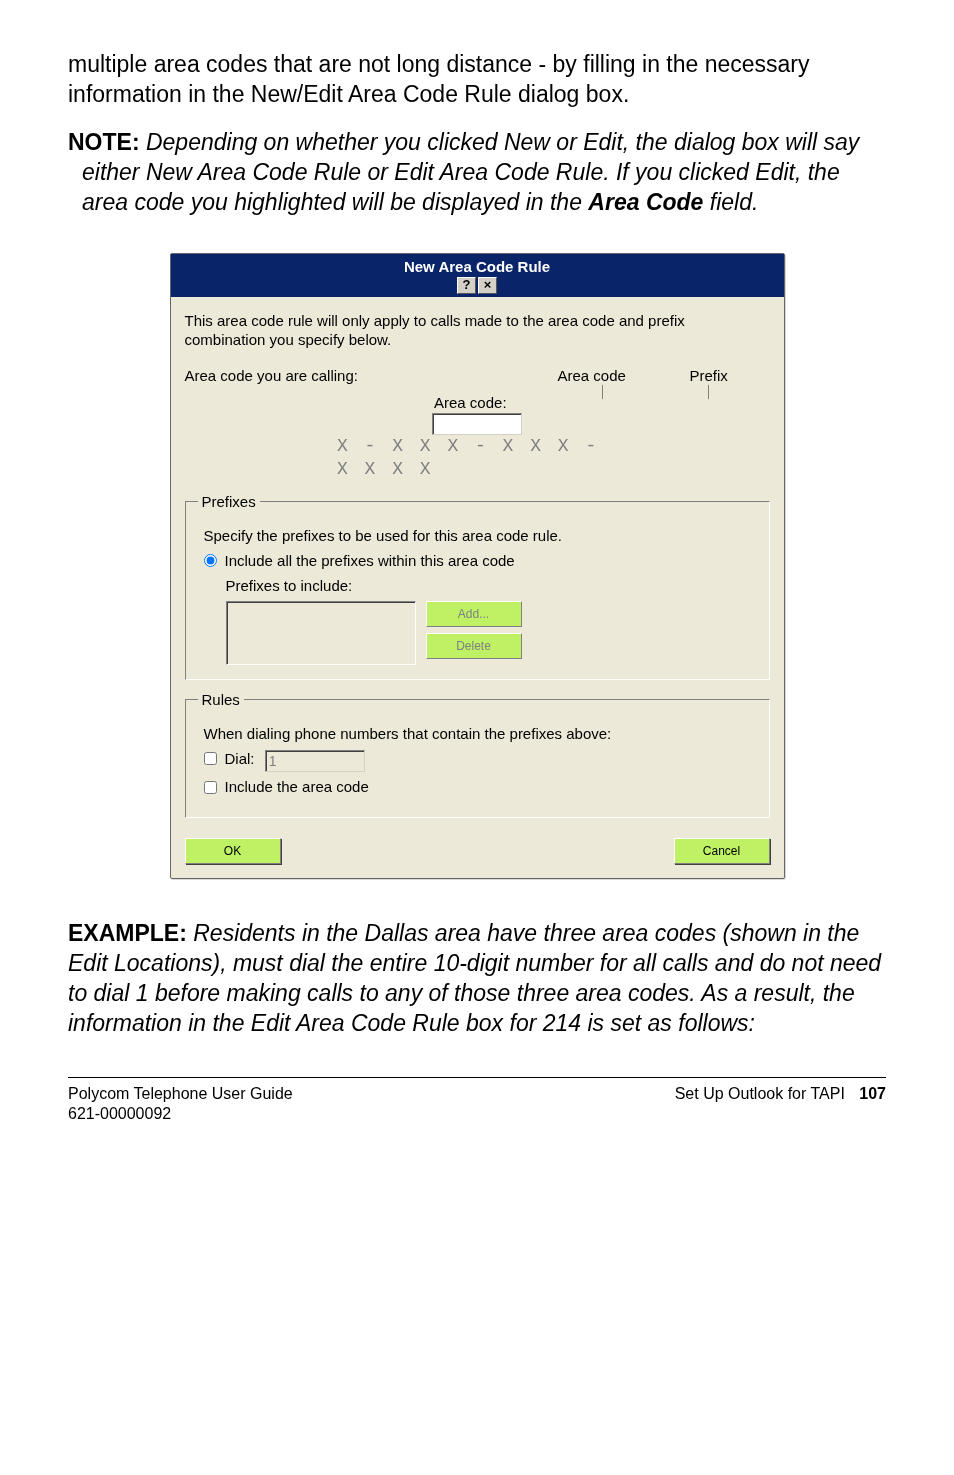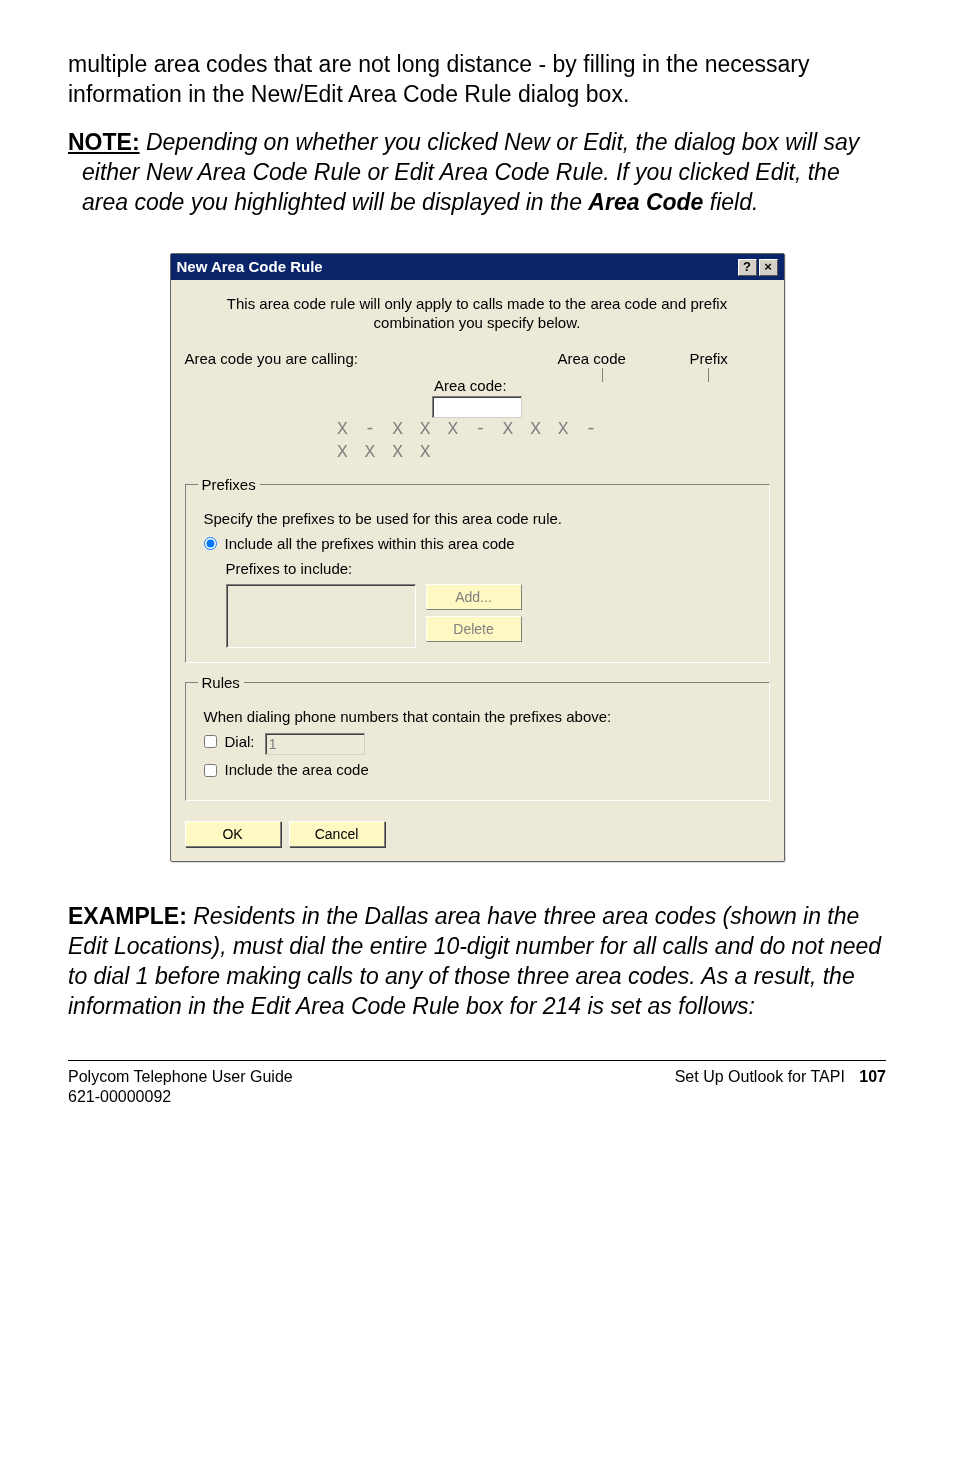--- a/index.html
+++ b/index.html
@@ -7,21 +7,21 @@
       font-family: Arial, Helvetica, sans-serif;
       background: #fff;
       width: 954px;
       padding: 50px 68px 30px 68px;
       color: #000;
       font-size: 23px;
       line-height: 1.3;
     }
     .para { margin-bottom: 18px; }
     .note { margin-bottom: 36px; padding-left: 14px; text-indent: -14px;}
-    .note-label { font-weight: bold; text-decoration: underline; }
+    .note-label { font-weight: bold; }
     .italic { font-style: italic; }
     .bold-italic { font-weight: bold; font-style: italic; }
     .dialog-wrap {
       display: flex;
       justify-content: center;
       margin: 10px 0 40px 0;
     }
     .dialog {
       width: 615px;
       background: #ece9d8;
@@ -33,20 +33,21 @@
     }
     .titlebar {
       background: #0a246a;
       color: #fff;
       font-weight: bold;
       padding: 3px 6px;
       display: flex;
       justify-content: space-between;
       align-items: center;
       font-size: 15px;
+      flex-direction: column;
     }
     .titlebar-title{}
     .titlebar-buttons {
       display: flex;
       gap: 2px;
     }
     .tb-btn {
       width: 19px;
       height: 17px;
       background: #d4d0c8;
@@ -56,21 +57,21 @@
       font-size: 13px;
       line-height: 13px;
       text-align: center;
       color: #000;
       font-weight: bold;
       font-family: Arial, sans-serif;
     }
     .dlg-body {
       padding: 14px 14px 14px 14px;
     }
-    .dlg-text { margin-bottom: 16px; color: #000; text-align: center;}
+    .dlg-text { margin-bottom: 16px; color: #000;}
     .row {
       display: flex;
       align-items: center;
       margin-bottom: 8px;
       position: relative;
     }
     .vline{
       position:absolute;
       width:1px;
       height:14px;
@@ -124,37 +125,37 @@
       background:#ece9d8;
       border:1px solid #808080;
       border-right-color:#fff;
       border-bottom-color:#fff;
       box-shadow: inset 1px 1px 0 #404040;
     }
     .btn-col{display:flex;flex-direction:column; gap:6px;}
     .btn {
       width: 96px;
       height: 26px;
-      background: #fef9c3;
+      background: #bef264;
       border: 1px solid #fff;
       border-right-color: #808080;
       border-bottom-color: #808080;
       color: #808080;
-      font-size: 14px;
+      font-size: 12px;
       font-family: Tahoma, Arial, sans-serif;
       text-align:center;
     }
     .btn.enabled { color: #000; box-shadow: 1px 1px 0 #404040;}
     .check { display:inline-flex; align-items:center; gap:8px;}
     .check input { margin:0;}
     .dlg-footer {
       display:flex;
-      justify-content:flex-start;
+      justify-content:space-between;
       gap:8px;
-      padding: 0 0 14px 14px;
+      padding: 0 14px 14px 14px;
     }
     .dlg-footer .btn{ width:96px;}
     .example { margin-bottom: 38px; }
     .example-label { font-weight:bold;}
     .footer-rule{
       border: none;
       border-top: 1px solid #000;
       margin: 0 0 6px 0;
     }
     .footer{

